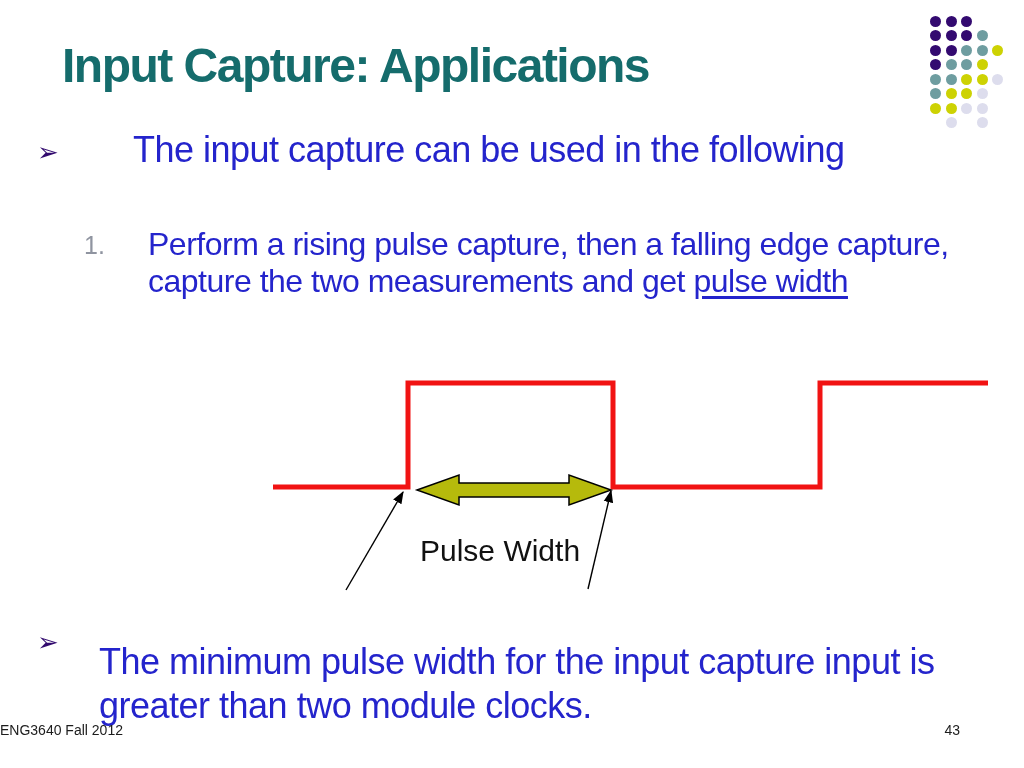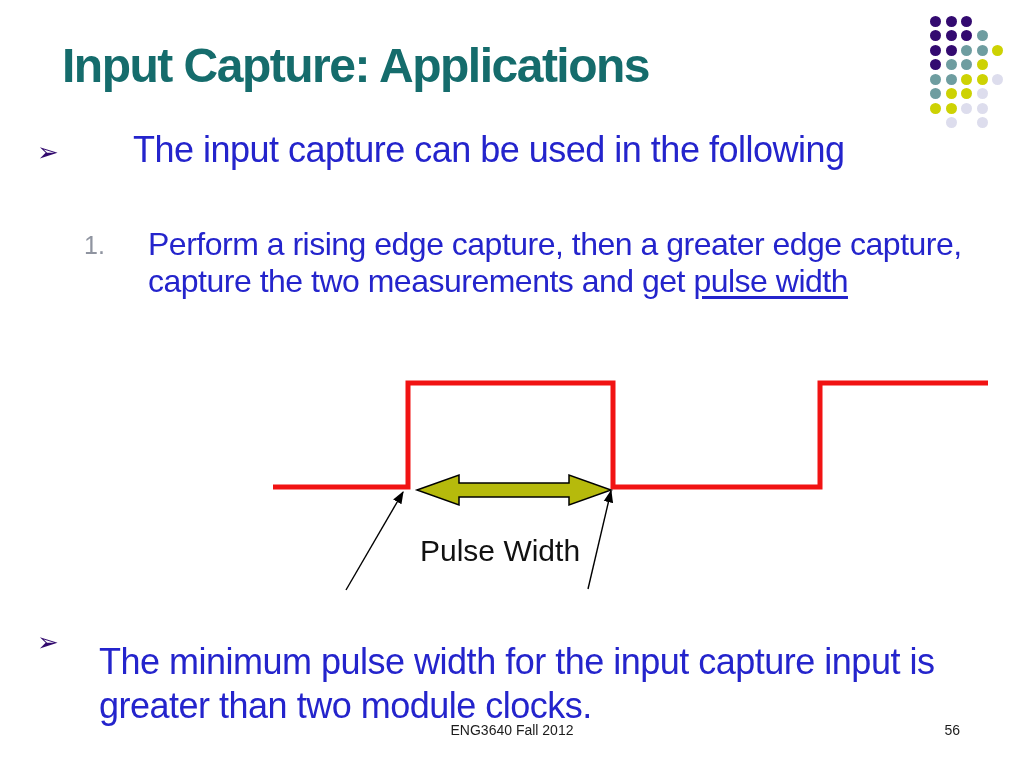--- a/index.html
+++ b/index.html
@@ -42,21 +42,21 @@
   }
   .u{text-decoration:underline; text-underline-offset:4px;}
   
   .diagram-svg{position:absolute; left:0; top:355px;}
   .pulse-label{
     position:absolute; left:420px; top:534px;
     font-size:30px; color:var(--label-black); white-space:nowrap;
   }
   
   .footer-text{
-    position:absolute; left:0; top:722px; width:1024px; text-align:center;
+    position:absolute; left:0; top:722px; width:1024px; text-align:left;
     font-size:14px; color:var(--footer-gray);
   }
   .page-number{
     position:absolute; right:64px; top:722px;
     font-size:14px; color:var(--footer-gray);
   }
 </style>
 </head>
 <body>
 
@@ -185,21 +185,21 @@
       </div>
     </div>
 
   <div class="bullet-glyph" style="left:37px; top:139px;">➢</div>
   <div class="bullet-text" style="left:99px; top:128px;margin-left:34px;">
     <div>The input capture can be used in the following</div>
   </div>
 
   <div class="numbered-number">1.</div>
   <div class="numbered-text">
-    <div>Perform a rising edge capture, then a greater edge capture,</div>
+    <div>Perform a rising pulse capture, then a falling edge capture,</div>
     <div><span>capture the two measurements and get </span><span class="u">pulse width</span></div>
   </div>
 
   <svg class="diagram-svg" width="1024" height="245" viewBox="0 355 1024 245">
     <defs>
       <marker id="ah" viewBox="0 0 10 10" refX="9" refY="5" markerWidth="9" markerHeight="9" orient="auto-start-reverse">
         <polygon points="0,1.2 10,5 0,8.8" fill="#000"></polygon>
       </marker>
     </defs>
     <polyline points="273,487 408,487 408,383 613,383 613,487 820,487 820,383 988,383" fill="none" style="stroke:var(--wave-red)" stroke-width="5"></polyline>
@@ -209,15 +209,15 @@
   </svg>
   <div class="pulse-label">Pulse Width</div>
 
   <div class="bullet-glyph" style="left:37px; top:629px;">➢</div>
   <div class="bullet-text" style="left:99px; top:617px;margin-top:23px;">
     <div>The minimum pulse width for the input capture input is</div>
     <div>greater than two module clocks.</div>
   </div>
 
   <div class="footer-text">ENG3640 Fall 2012</div>
-  <div class="page-number">56</div>
+  <div class="page-number">43</div>
 
 </div>
 
 </body></html>

